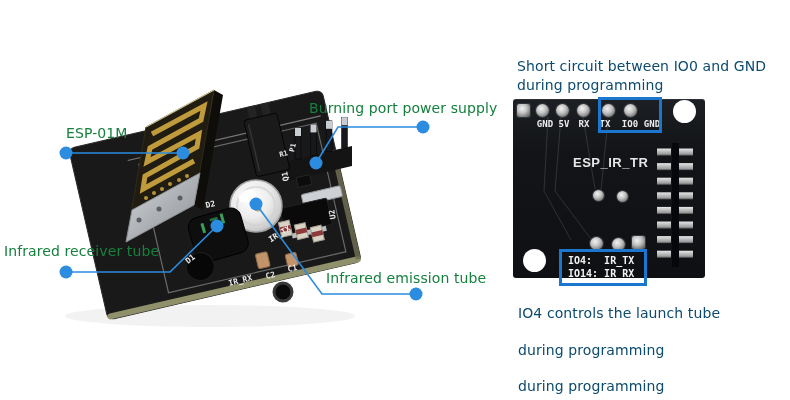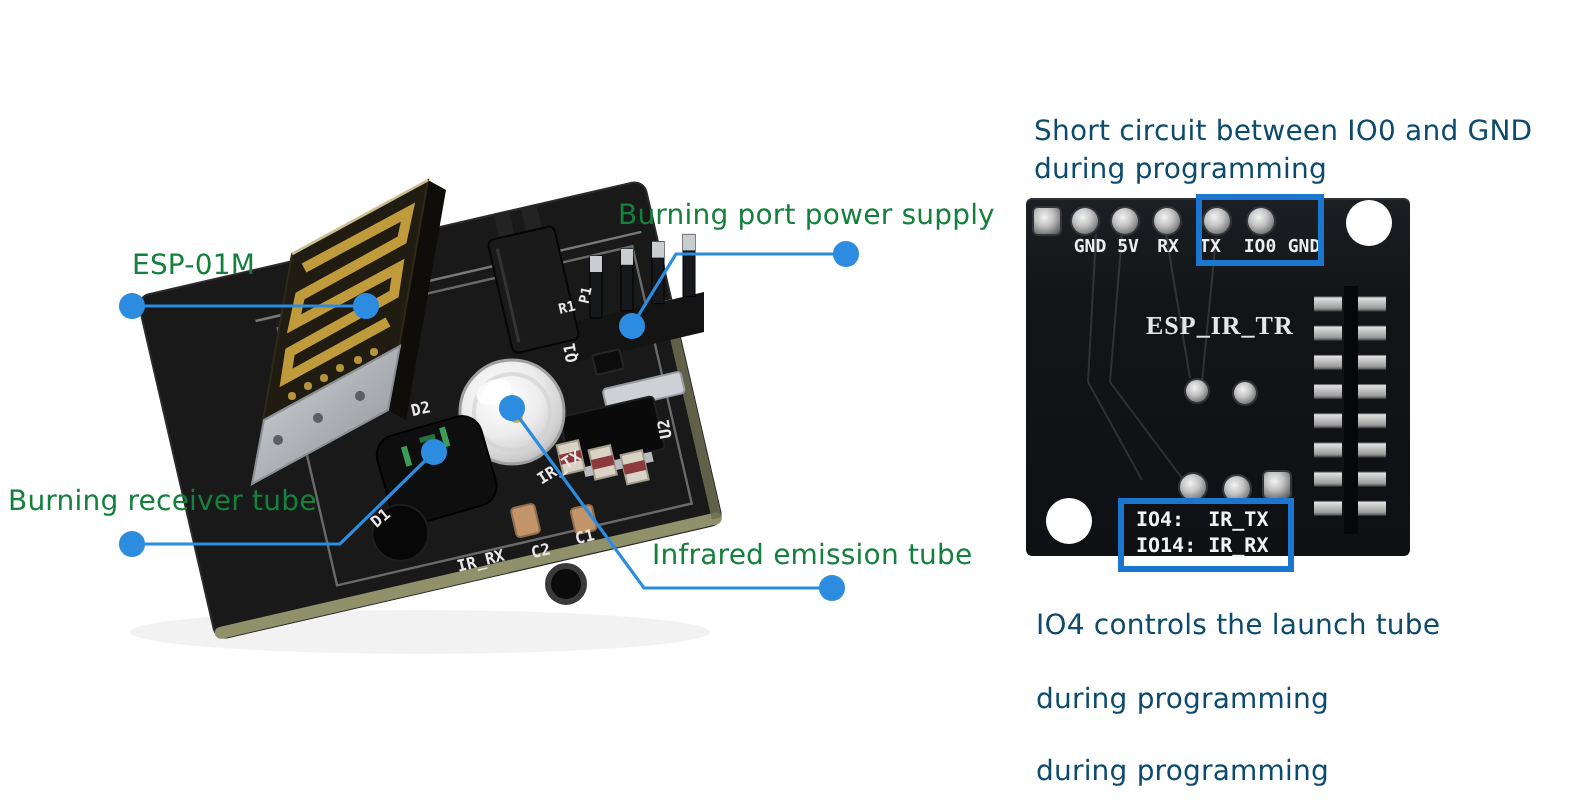--- a/index.html
+++ b/index.html
@@ -29,21 +29,21 @@
   }
   .pad.square { border-radius:2px; }
   .pad.small { width:11px; height:11px; }
   .pad-label {
     position:absolute; top:20px; transform:translateX(-50%);
     color:#ececec; font-family:"DejaVu Sans Mono","Liberation Mono",monospace;
     font-weight:bold; font-size:9px; letter-spacing:0px; white-space:nowrap;padding-left:44px;
   }
   .silk-title {
     position:absolute; left:60px; top:56px; color:#e6e6e6;
-    font-family:Liberation Serif, serif;
+    font-family:Liberation Sans, sans-serif;
     font-weight:bold; font-size:13px; letter-spacing:0.5px; white-space:pre;
   }
   .hole { position:absolute; width:23px; height:23px; border-radius:50%; background:#ffffff; }
   .hl-box { position:absolute; border:3px solid #1b76cf; box-sizing:border-box; }
   .io-map { padding:2px 0 0 6px; }
   .io-line {
     color:#f2f2f2; font-family:"DejaVu Sans Mono","Liberation Mono",monospace;
     font-weight:bold; font-size:10px; line-height:13px; white-space:pre;
   }
   .pin-col {
@@ -233,21 +233,21 @@
 
     <div class="hl-box" style="left:85px;top:-2px;width:64px;height:36px"></div>
     <div class="hl-box io-map" style="left:46px;top:150px;width:88px;height:37px">
       <div class="io-line">IO4:  IR_TX</div>
       <div class="io-line">IO14: IR_RX</div>
     </div>
   </div>
 
   <div class="callout-label" style="left:66px;top:125px">ESP-01M</div>
   <div class="callout-label" style="left:309px;top:100px">Burning port power supply</div>
-  <div class="callout-label" style="left:4px;top:243px">Burning receiver tube</div>
+  <div class="callout-label" style="left:4px;top:243px">Infrared receiver tube</div>
   <div class="callout-label" style="left:326px;top:270px">Infrared emission tube</div>
 
   <div class="note" style="left:517px;top:57px">
     <div>Short circuit between IO0 and GND</div>
     <div>during programming</div>
   </div>
 
   <div class="note bottom" style="left:518px;top:287px">
     <div>IO4 controls the launch tube</div>
     <div>during programming</div>

